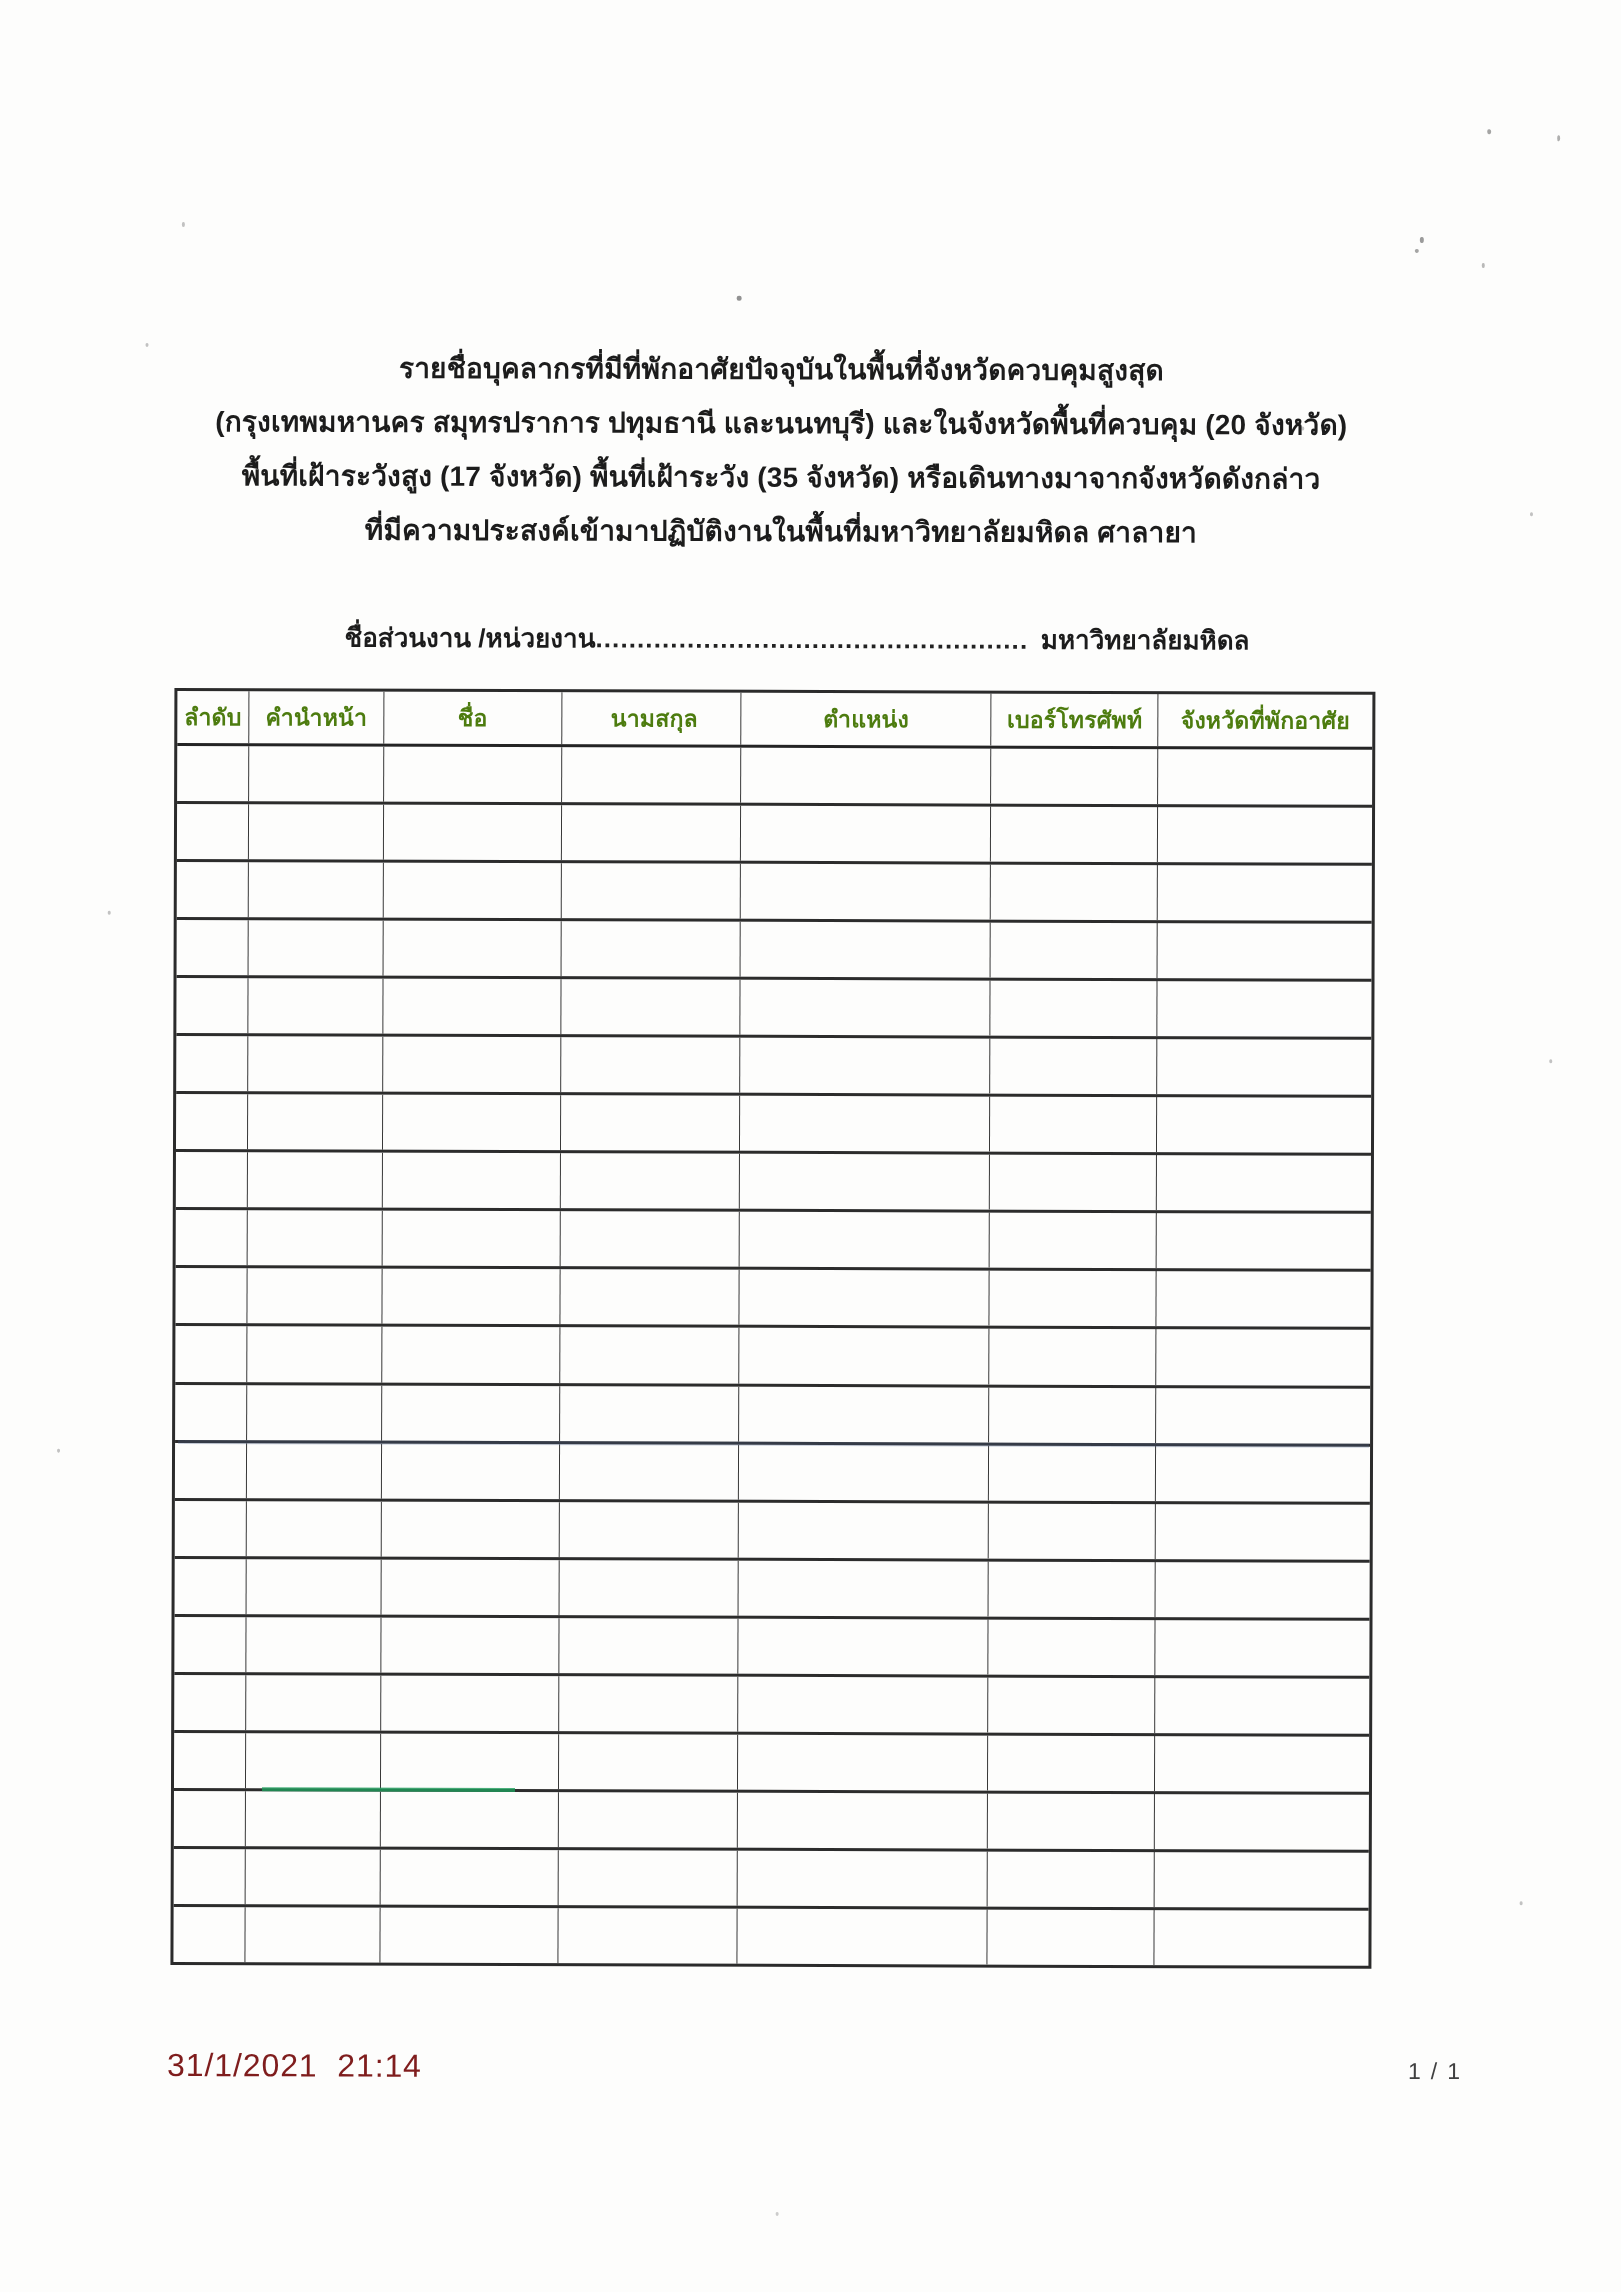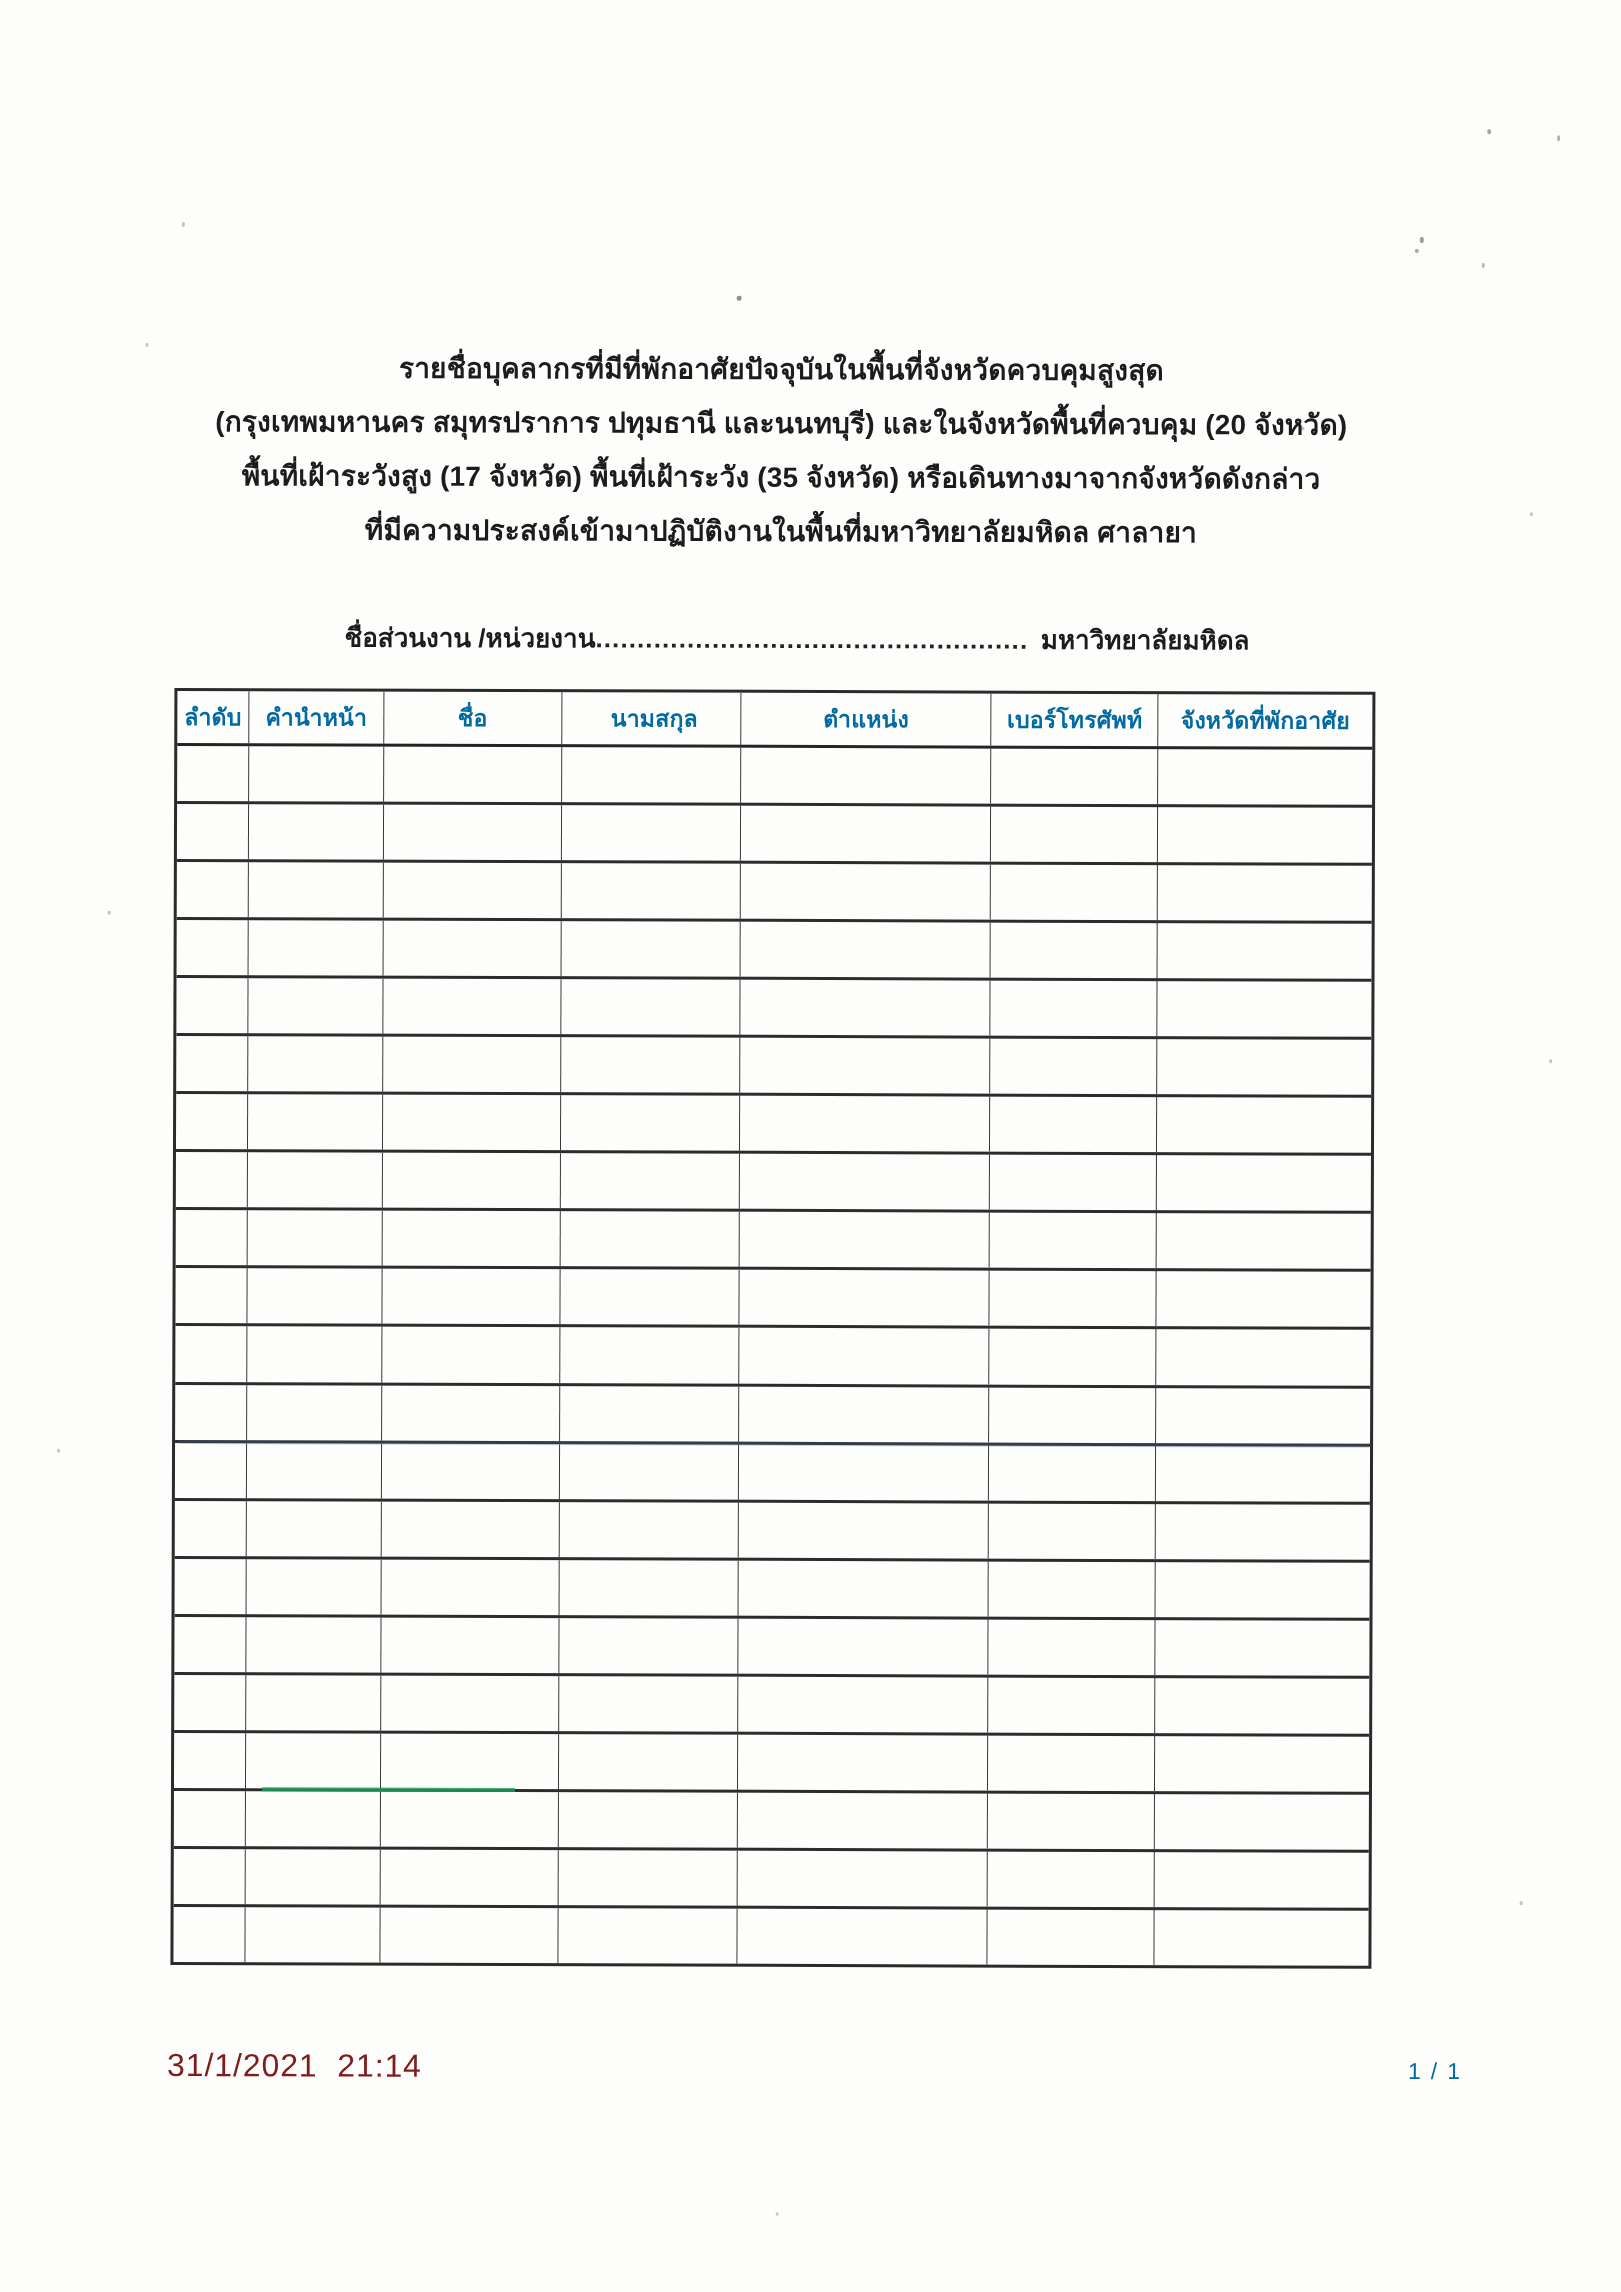--- a/index.html
+++ b/index.html
@@ -71,21 +71,21 @@
   }
   .cell.c7 { border-right: none; }
   .c1 { width: 6.04%; }
   .c2 { width: 11.26%; }
   .c3 { width: 14.91%; }
   .c4 { width: 14.99%; padding-left: 6px; }
   .c5 { width: 20.96%; font-family: Liberation Mono, monospace; }
   .c6 { width: 13.94%; }
   .c7 { flex: 1; }
   .hdr-cell {
-    font-size: 23px; font-weight: bold; color: #0369a1;
+    font-size: 23px; font-weight: bold; color: #4d7c0f;
     letter-spacing: 0.2px;
   }
   
   .green-line {
     position: absolute; left: 264px; top: 1789px;
     width: 253px; height: 3.6px;
     background: #1f9e5c; opacity: 0.8;
   }
   .blue-tint-line {
     position: absolute; left: 179px; top: 1442px;
@@ -98,21 +98,21 @@
     border-radius: 50%;
   }
   
   .footer-datetime {
     position: absolute; left: 170px; top: 2049px;
     font-size: 32px; color: #7f1d1d; letter-spacing: 0.9px;
   }
   .footer-datetime .time { margin-left: 19.7px; }
   .footer-page {
     position: absolute; left: 1411px; top: 2056px;
-    font-size: 23px; color: #0369a1; letter-spacing: 1.8px;
+    font-size: 23px; color: #404040; letter-spacing: 1.8px;
   }
 </style>
 </head>
 <body>
 
 <div class="sheet">
   <div class="scan-rotate">
 
     <div class="title-block">
       <div>รายชื่อบุคลากรที่มีที่พักอาศัยปัจจุบันในพื้นที่จังหวัดควบคุมสูงสุด</div>

